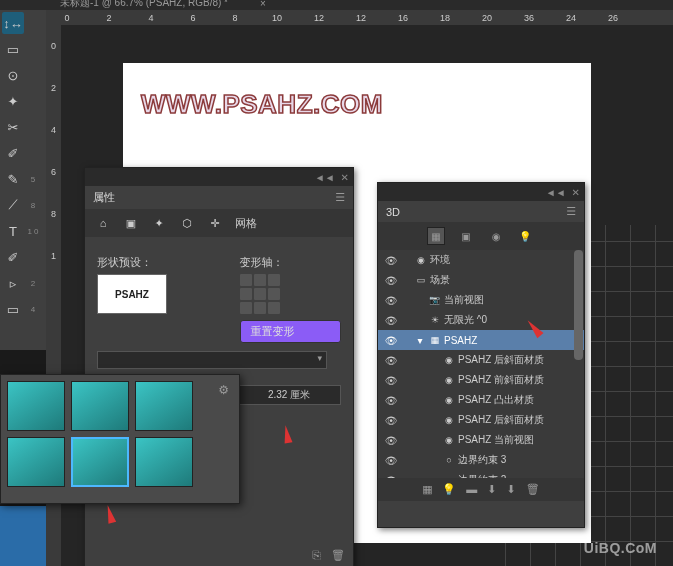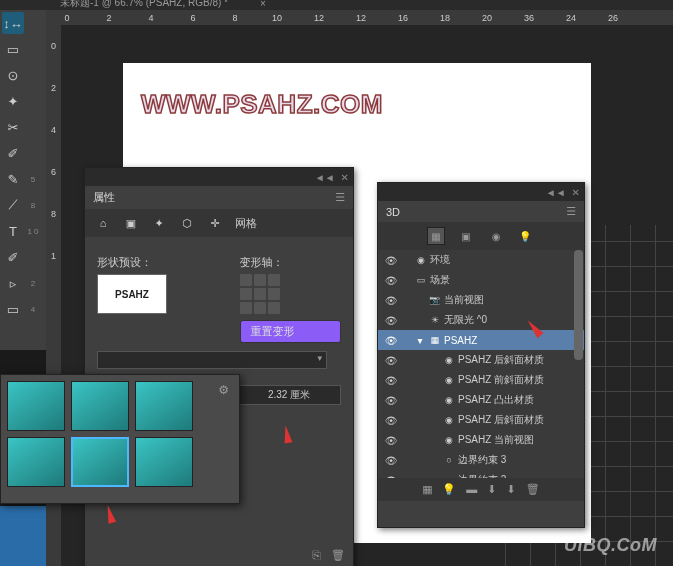--- a/index.html
+++ b/index.html
@@ -75,21 +75,21 @@
 .preset-row { display: flex; gap: 6px; margin-bottom: 6px; }
 .preset-thumb { width: 58px; height: 50px; background: linear-gradient(145deg, #3bc4c4, #1e7a7a); border: 1px solid #222; position: relative; }
 .preset-thumb.sel { border: 2px solid #4db8ff; }
 .preset-gear { position: absolute; top: 8px; right: 10px; color: #999; font-size: 12px; }
 
 
 .red-arrow { position: absolute; width: 0; height: 0; }
 .ra1 { top: 318px; left: 530px; border-left: 4px solid transparent; border-right: 4px solid transparent; border-bottom: 20px solid #d33; transform: rotate(-40deg); }
 .ra2 { top: 425px; left: 283px; border-left: 4px solid transparent; border-right: 4px solid transparent; border-bottom: 18px solid #d33; transform: rotate(-10deg); }
 .ra3 { top: 505px; left: 106px; border-left: 4px solid transparent; border-right: 4px solid transparent; border-bottom: 18px solid #d33; transform: rotate(-15deg); }
-.watermark { position: absolute; bottom: 10px; right: 16px; color: rgba(255,255,255,0.55); font-size: 18px; font-weight: bold; font-style: italic; letter-spacing: 0.5px; }
+.watermark { position: absolute; bottom: 10px; right: 16px; color: rgba(255,255,255,0.55); font-size: 14px; font-weight: bold; letter-spacing: 0.5px; }
 .blue-bottom { position: absolute; bottom: 0; left: 0; right: 0; height: 60px; background: #2a6ca8; z-index: -1; }
 </style>
 </head>
 <body>
 
 <div class="blue-bottom"></div>
 
 <div class="tab-bar">
   <span class="tab-title">未标题-1 @ 66.7% (PSAHZ, RGB/8) *</span>
   <span class="tab-close">×</span>

